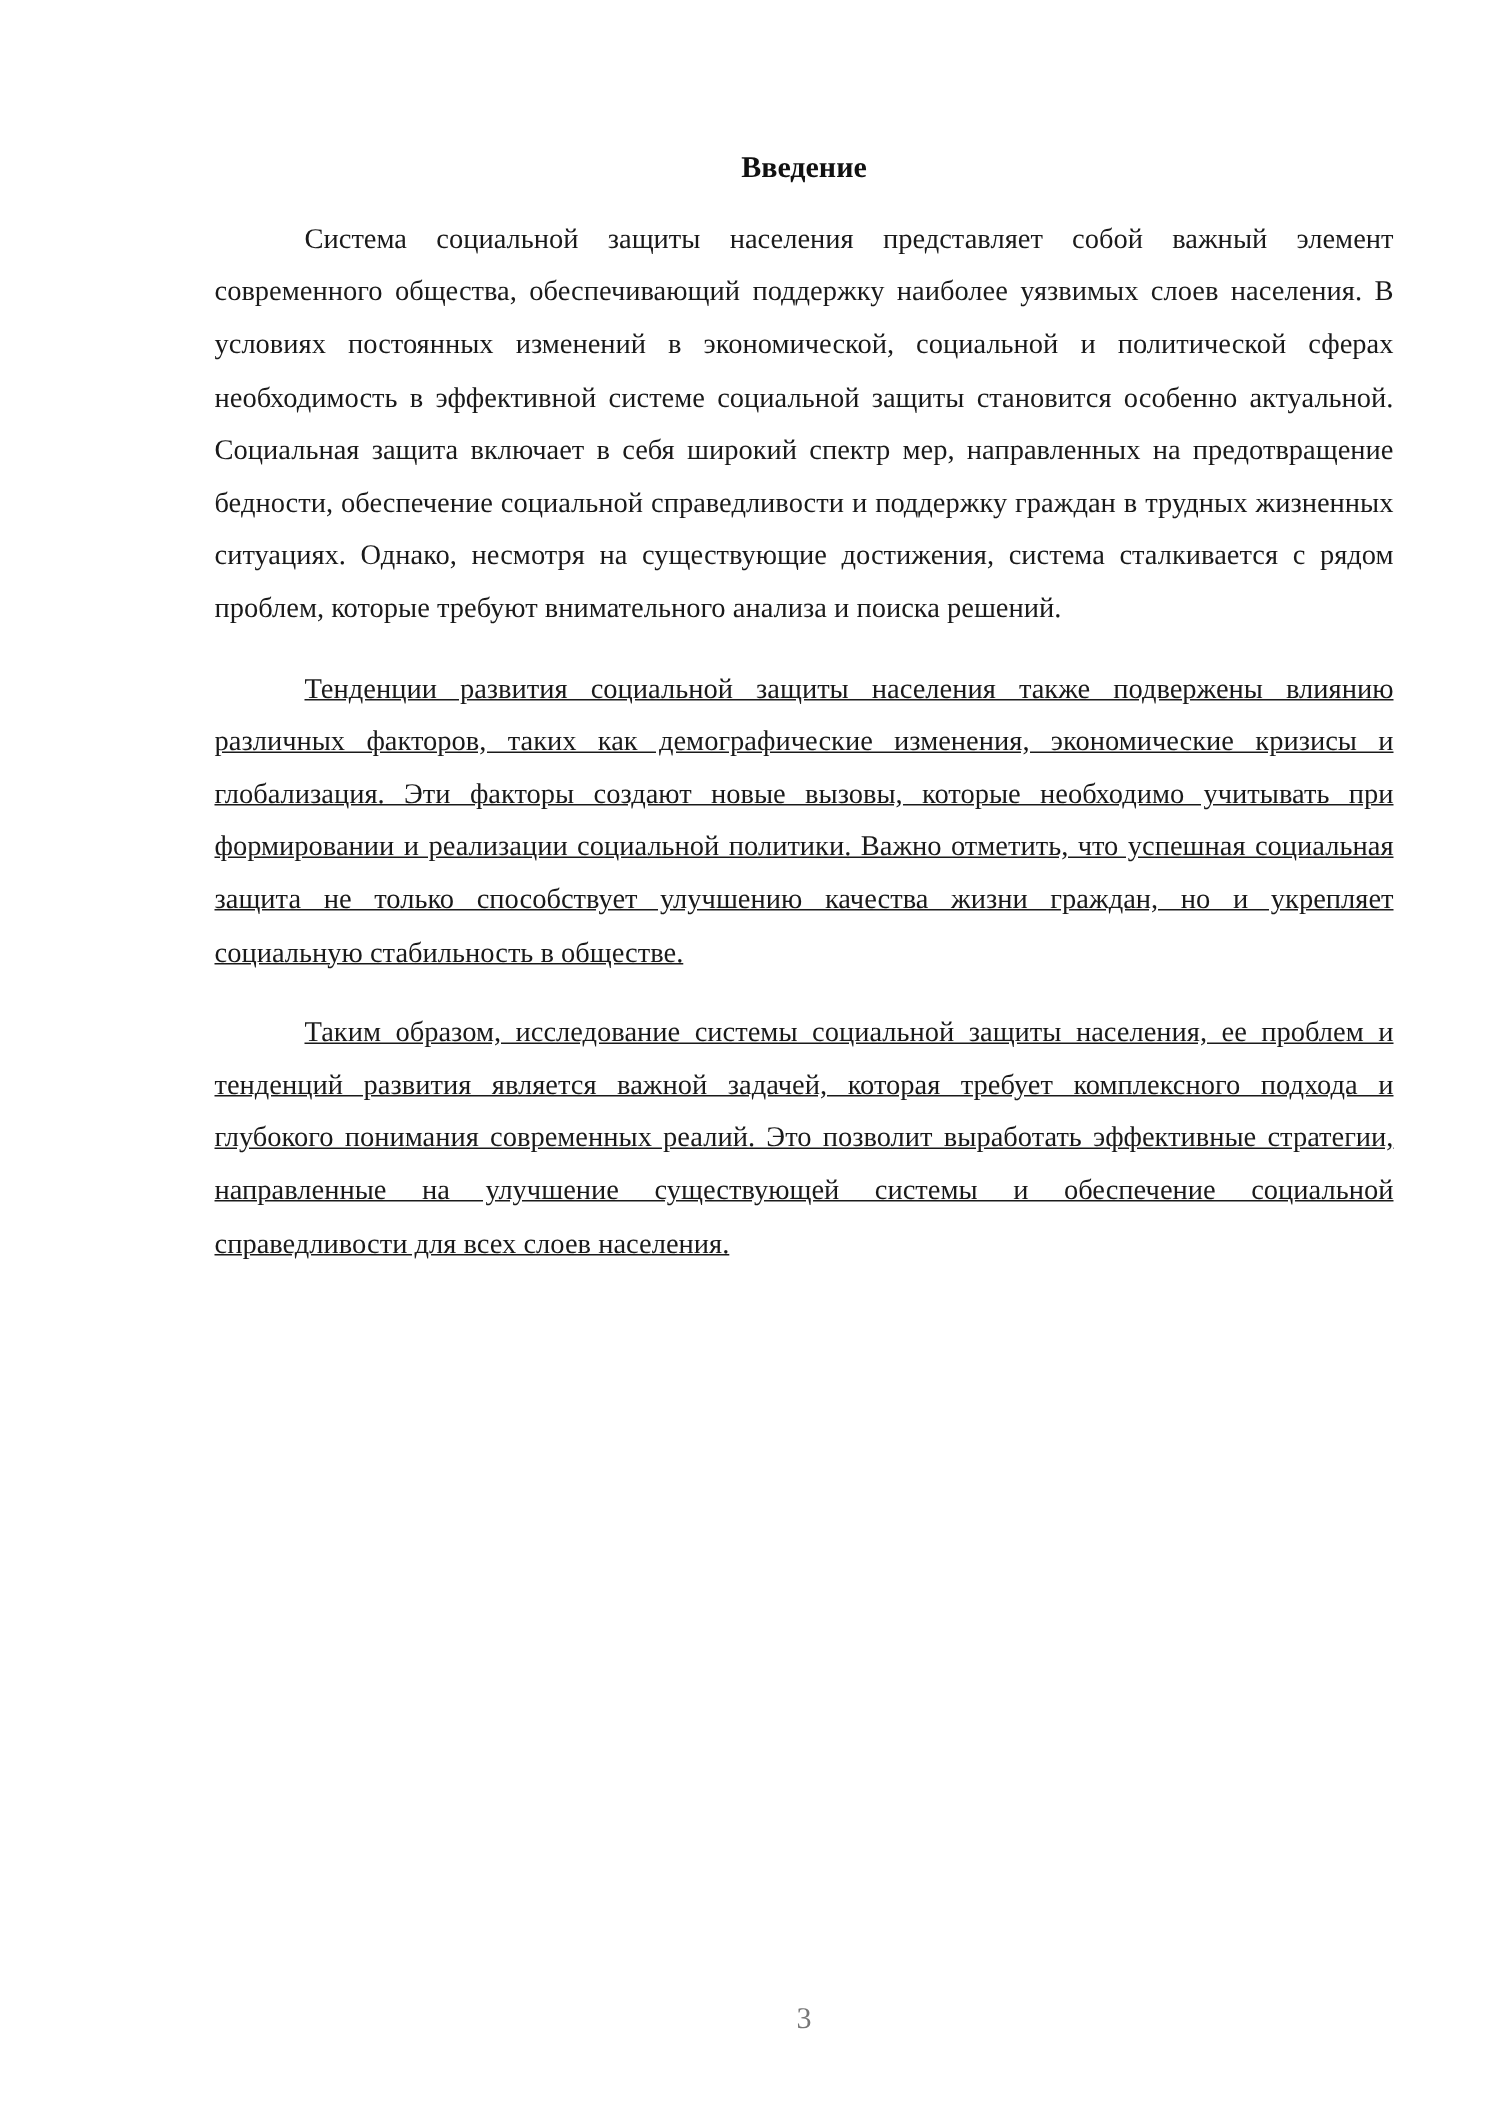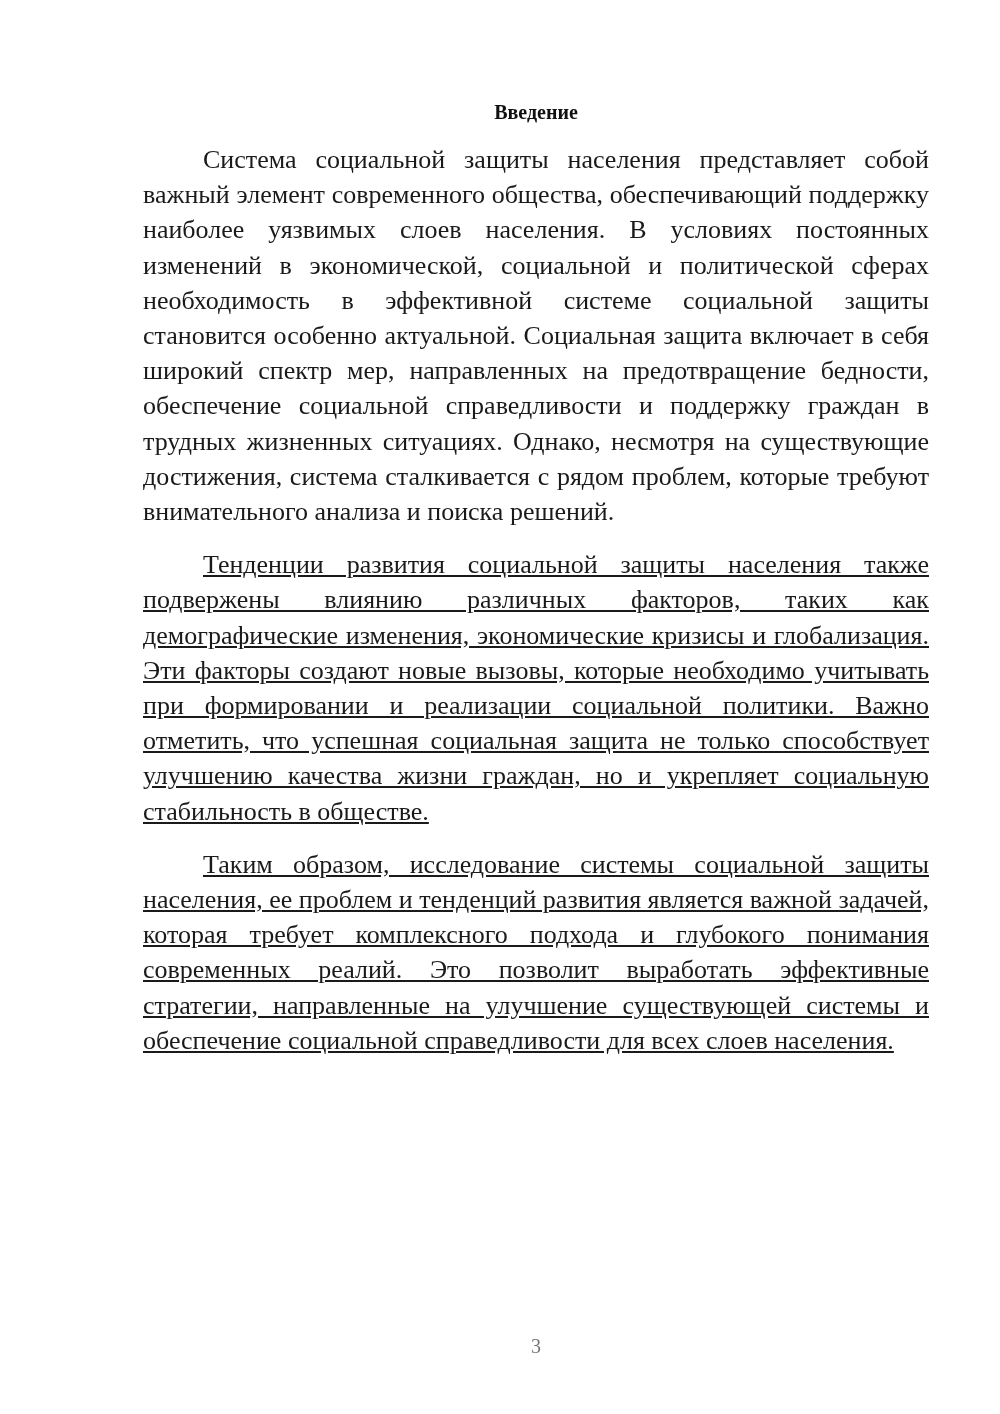--- a/index.html
+++ b/index.html
@@ -32,21 +32,21 @@
       font-size: 20px;
       line-height: 28px;
       margin: 0;
       color: #111;
     }
     .body-text {
       position: absolute;
       left: 143px;
       top: 142px;
       width: 786px;
-      font-size: 26px;
+      font-size: 19px;
       line-height: 35.2px;
     }
     .para {
       margin: 0;
       text-align: justify;
       text-indent: 60px;
       word-spacing: 0px;
     }
     .para + .para {
       margin-top: 18px;

